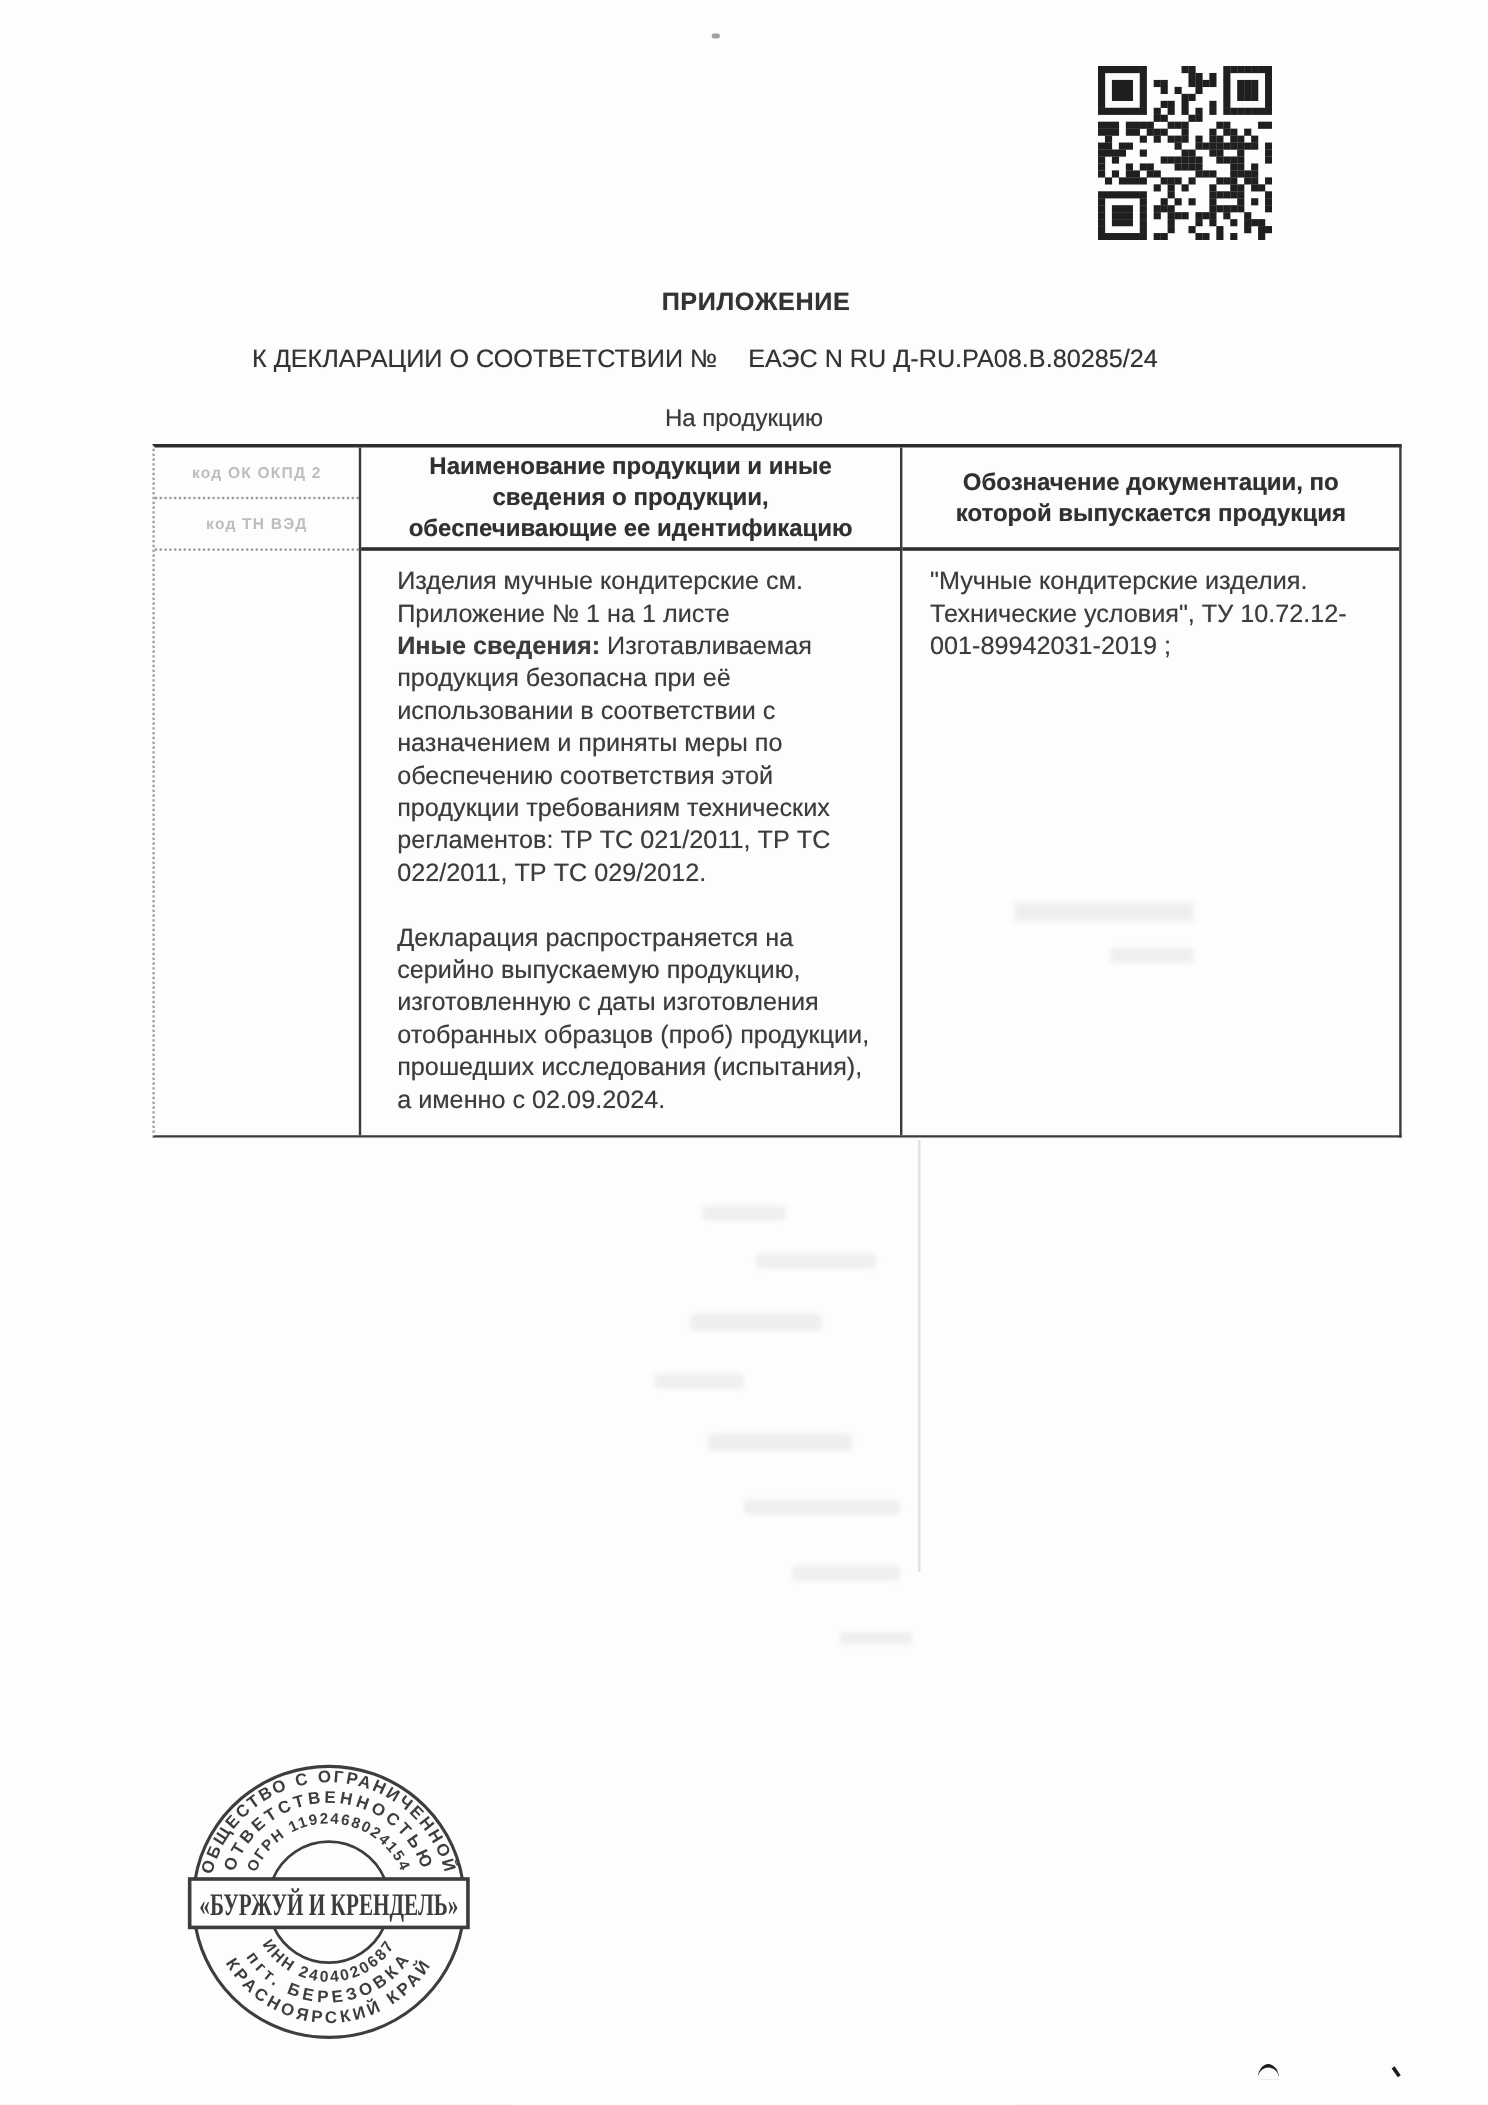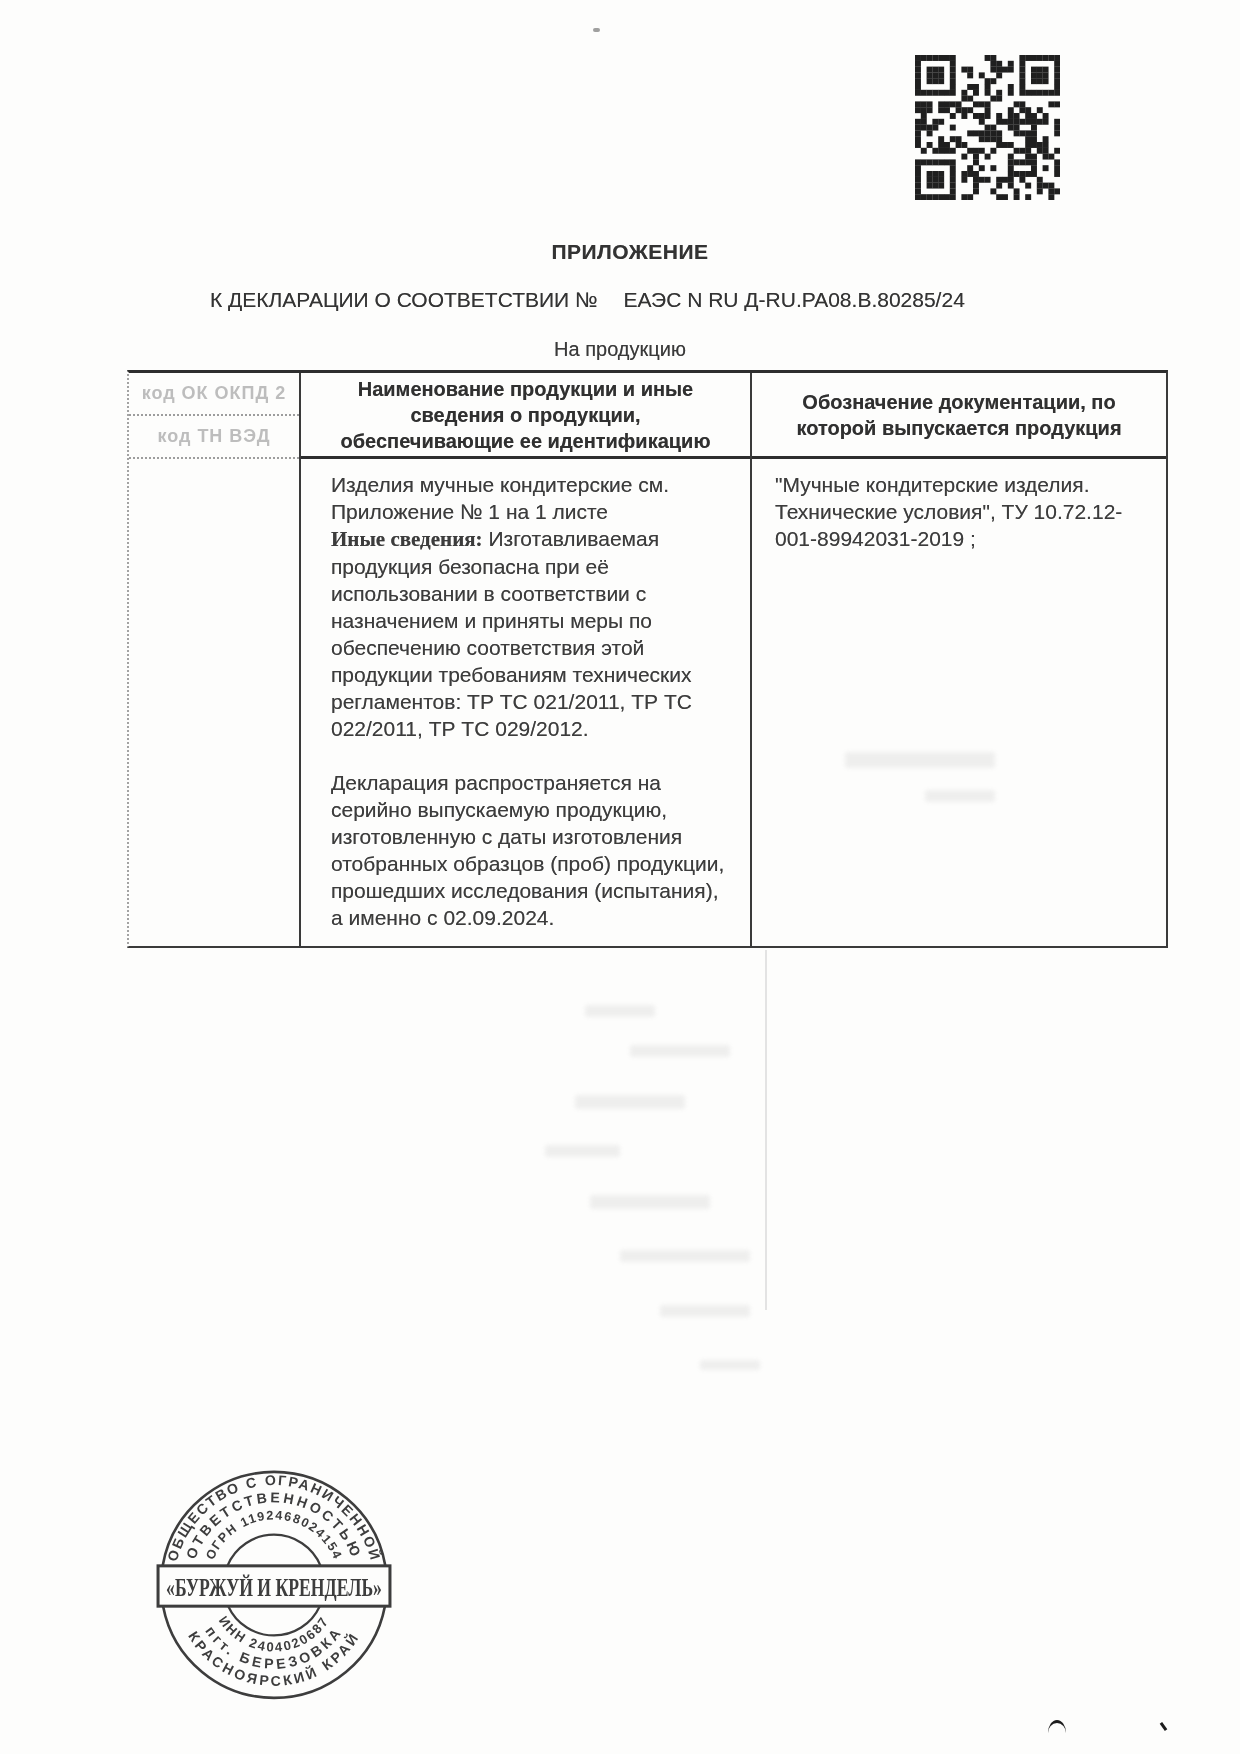--- a/index.html
+++ b/index.html
@@ -24,32 +24,32 @@
     border-bottom:2px solid #3a3a3a;border-left:2px dotted #a3a3a3;
     display:flex;background:transparent;
   }
   .col{box-sizing:border-box;height:100%;}
   .col1{width:170px;}
   .col2{width:451px;border-left:2px solid #3a3a3a;}
   .col3{flex:1;border-left:2px solid #3a3a3a;}
   .col1-hcell{
     box-sizing:border-box;height:43px;border-bottom:2px dotted #9d9d9d;
     display:flex;align-items:center;justify-content:center;
-    font-weight:bold;font-size:18px;letter-spacing:1px;color:#bdbdbd;
+    font-weight:bold;font-size:13px;letter-spacing:1px;color:#bdbdbd;
   }
   .hdr{
     box-sizing:border-box;height:86px;border-bottom:3px solid #2e2e2e;
     display:flex;flex-direction:column;align-items:center;justify-content:center;
     font-weight:bold;font-size:20px;line-height:26px;text-align:center;color:#303030;
   }
   .cellbody{padding:12px 14px 0 30px;font-size:21px;line-height:27px;color:#3c3c3c;}
   .col3 .cellbody{padding-left:23px;}
   .bline{white-space:nowrap;}
   .spacer-line{height:27px;}
-  .blbl{font-weight:bold;font-family:Liberation Serif, serif;}
+  .blbl{font-weight:bold;}
 
   
   .smudge{position:absolute;background:#8a8a8a;opacity:.12;filter:blur(2px);border-radius:3px;}
   .ghost-vline{position:absolute;width:2px;background:#dcdcdc;opacity:.8;}
   .speck{position:absolute;background:#777;border-radius:2px;opacity:.7;}
   .arc-mark{position:absolute;width:18px;height:10px;border-top:3px solid #1c1c1c;border-radius:50% 50% 0 0/100% 100% 0 0;}
   .tick-mark{position:absolute;width:0;height:9px;border-left:3px solid #1c1c1c;transform:rotate(-35deg);}
 
   
   .qr-box{top:55px;left:915px;width:145px;height:145px;}

